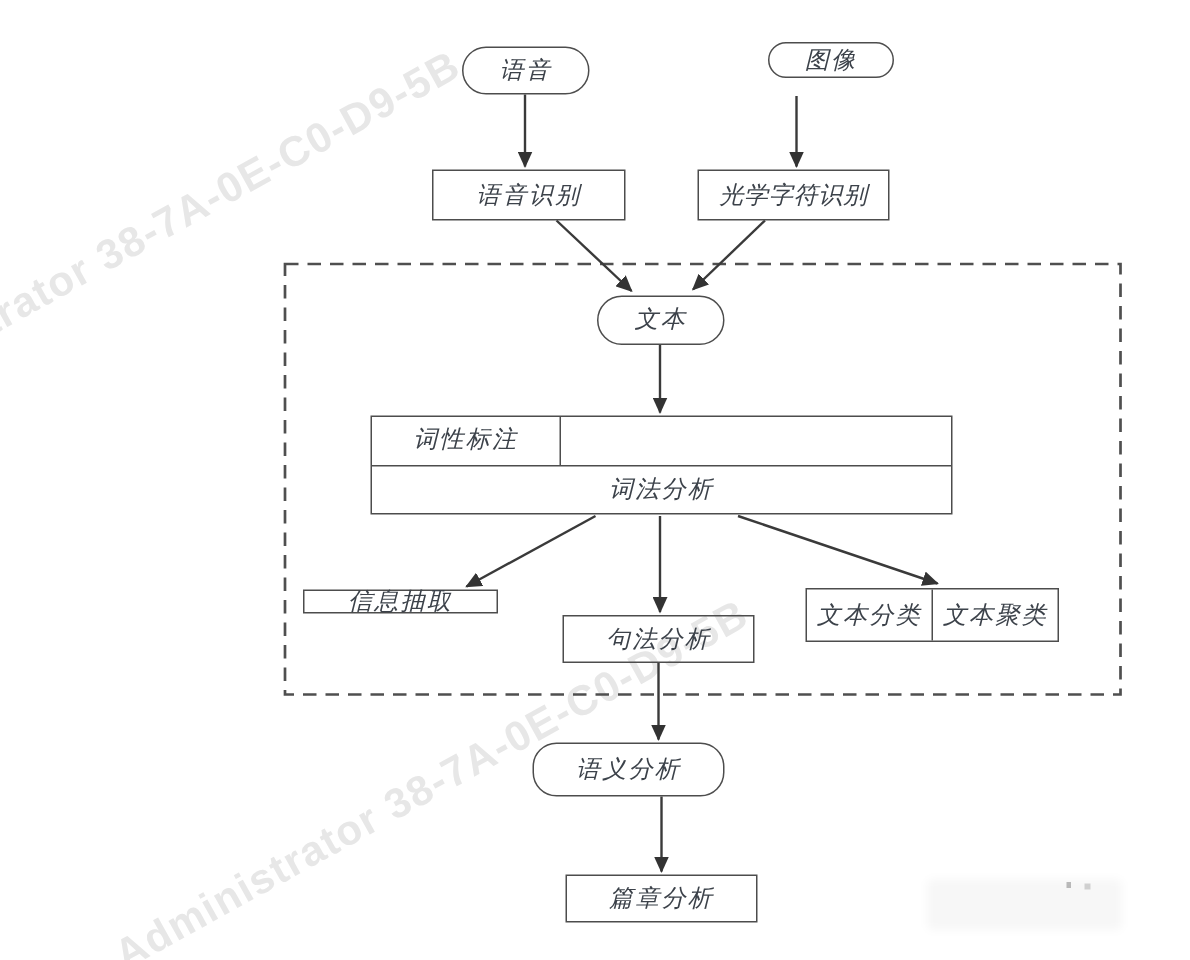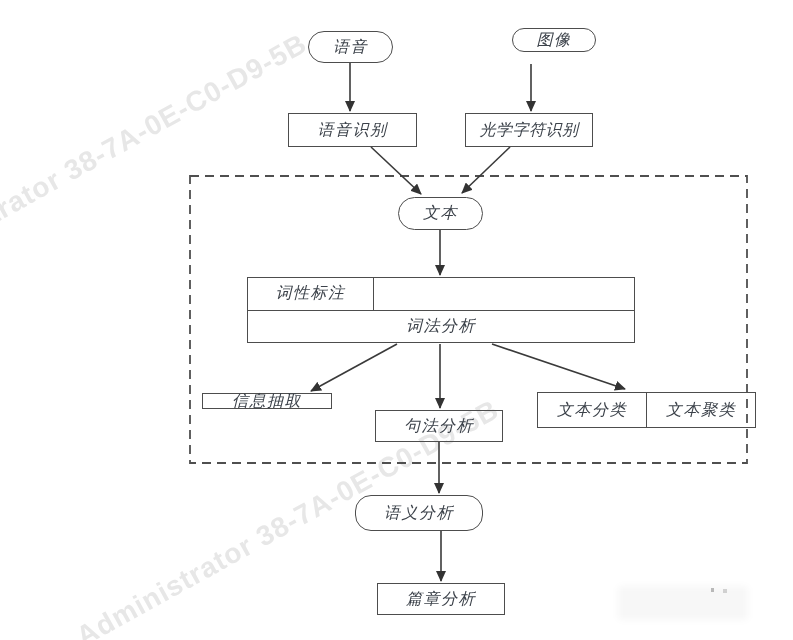--- a/index.html
+++ b/index.html
@@ -47,21 +47,21 @@
   }
   .table-row { display:flex; flex:1; }
   .table-row.first { border-bottom:1.5px solid #4d4d4d; }
   .tcell { display:flex; align-items:center; justify-content:center; box-sizing:border-box; }
   .tcell.c1 { width:130px; border-right:1.5px solid #4d4d4d; }
   .tcell.c2 { width:126px; border-right:1.5px solid #4d4d4d; }
   .tcell.c3 { flex:1; letter-spacing:0.5px; }
   .tcell.span-all { flex:1; }
 
   
-  .n-pair { left:537px; top:392px; width:219px; height:36px; padding:0; align-items:stretch; }
+  .n-pair { left:537px; top:392px; width:169px; height:36px; padding:0; align-items:stretch; }
   .pair-cell { flex:1; display:flex; align-items:center; justify-content:center; box-sizing:border-box; }
   .pair-cell.first { border-right:1.5px solid #4d4d4d; }
 
   
   .smudge {
     position:absolute; left:618px; top:586px; width:130px; height:34px;
     background:rgba(0,0,0,0.03); filter:blur(3px); border-radius:4px; z-index:0;
   }
   .speck { position:absolute; z-index:0; }
   .speck1 { left:711px; top:588px; width:3px; height:4px; background:rgba(90,90,90,0.40); }

